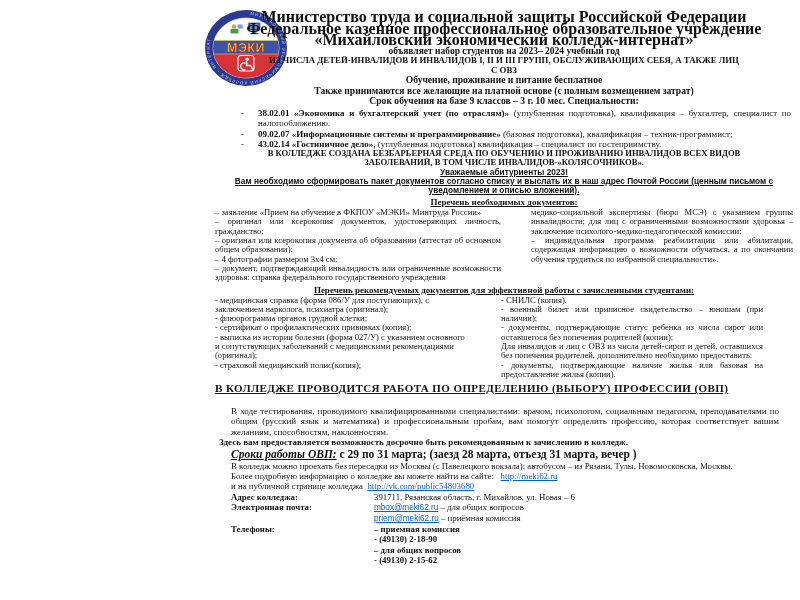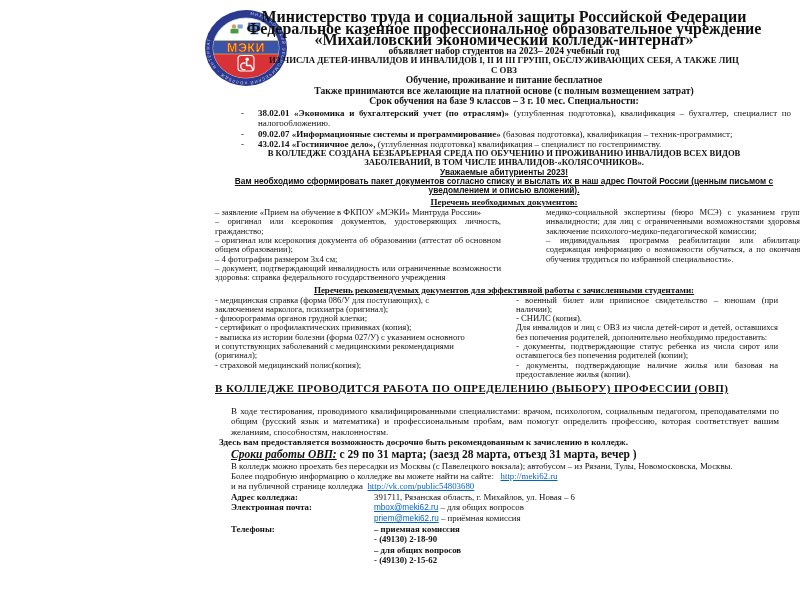--- a/index.html
+++ b/index.html
@@ -22,21 +22,21 @@
   .spec-item{display:flex;margin-left:26px;margin-right:2px;font-size:9px;line-height:10.3px;}
   .spec-marker{width:17px;flex:none;}
   .spec-text{flex:1;text-align:justify;}
   
   .note-italic{font-size:8.6px;font-weight:bold;font-style:italic;line-height:9.2px;margin-top:2px;}
   .note-caps{font-size:8.6px;font-weight:bold;line-height:9.2px;text-align:center;max-width:480px;margin:0 auto;}
   .sans-u{font-family:"Liberation Sans", sans-serif;font-size:8.3px;font-weight:bold;line-height:9.2px;
           text-align:center;text-decoration:underline;max-width:548px;margin:0 auto;}
   .list-heading{font-size:9px;font-weight:bold;text-decoration:underline;text-align:center;line-height:10px;margin-top:2px;}
   
-  .cols{display:flex;gap:45px;margin-top:1px;}
+  .cols{display:flex;gap:30px;margin-top:1px;}
   .col{font-size:8.6px;line-height:9.3px;}
   .col.left1{width:286px;flex:none;text-align:justify;}
   .col.right1{width:262px;flex:none;text-align:justify;}
   .col.left2{width:256px;flex:none;}
   .col.right2{width:262px;flex:none;text-align:justify;}
   
   .ovp-heading{font-size:11px;font-weight:bold;text-decoration:underline;line-height:13px;margin-top:3px;letter-spacing:.4px;}
   .ovp-para{font-size:9px;line-height:10.2px;text-align:justify;margin:11px 14px 0 16px;}
   .ovp-bold{font-size:9px;font-weight:bold;line-height:10.2px;margin-left:4px;}
   .ovp-dates{font-size:11.5px;font-weight:bold;line-height:14px;margin-left:16px;}
@@ -141,24 +141,24 @@
     <div class="list-heading">Перечень рекомендуемых документов для эффективной работы с зачисленными студентами:</div>
     <div class="cols">
       <div class="col left2">
         <div>- медицинская справка (форма 086/У для поступающих), с заключением нарколога, психиатра (оригинал);</div>
         <div>- флюорограмма органов грудной клетки;</div>
         <div>- сертификат о профилактических прививках (копия);</div>
         <div>- выписка из истории болезни (форма 027/У) с указанием основного и сопутствующих заболеваний с медицинскими рекомендациями (оригинал);</div>
         <div>- страховой медицинский полис(копия);</div>
       </div>
       <div class="col right2">
+        <div>- СНИЛС (копия).</div>
         <div>- военный билет или приписное свидетельство – юношам (при наличии);</div>
-        <div>- СНИЛС (копия).</div>
+        <div>- документы, подтверждающие статус ребенка из числа сирот или оставшегося без попечения родителей (копии);</div>
         <div>Для инвалидов и лиц с ОВЗ из числа детей-сирот и детей, оставшихся без попечения родителей, дополнительно необходимо предоставить:</div>
-        <div>- документы, подтверждающие статус ребенка из числа сирот или оставшегося без попечения родителей (копии);</div>
         <div>- документы, подтверждающие наличие жилья или базовая на предоставление жилья (копии).</div>
       </div>
     </div>
 
     <div class="ovp-heading">В КОЛЛЕДЖЕ ПРОВОДИТСЯ РАБОТА ПО ОПРЕДЕЛЕНИЮ (ВЫБОРУ) ПРОФЕССИИ (ОВП)</div>
     <div class="ovp-para">В ходе тестирования, проводимого квалифицированными специалистами: врачом, психологом, социальным педагогом, преподавателями по общим (русский язык и математика) и профессиональным пробам, вам помогут определить профессию, которая соответствует  вашим желаниям, способностям, наклонностям.</div>
     <div class="ovp-bold">Здесь вам предоставляется возможность досрочно быть рекомендованным к зачислению в колледж.</div>
     <div class="ovp-dates">
       <span class="dates-label">Сроки работы ОВП:</span><span> с 29 по 31 марта; (заезд 28 марта, отъезд 31 марта, вечер )</span>
     </div>

